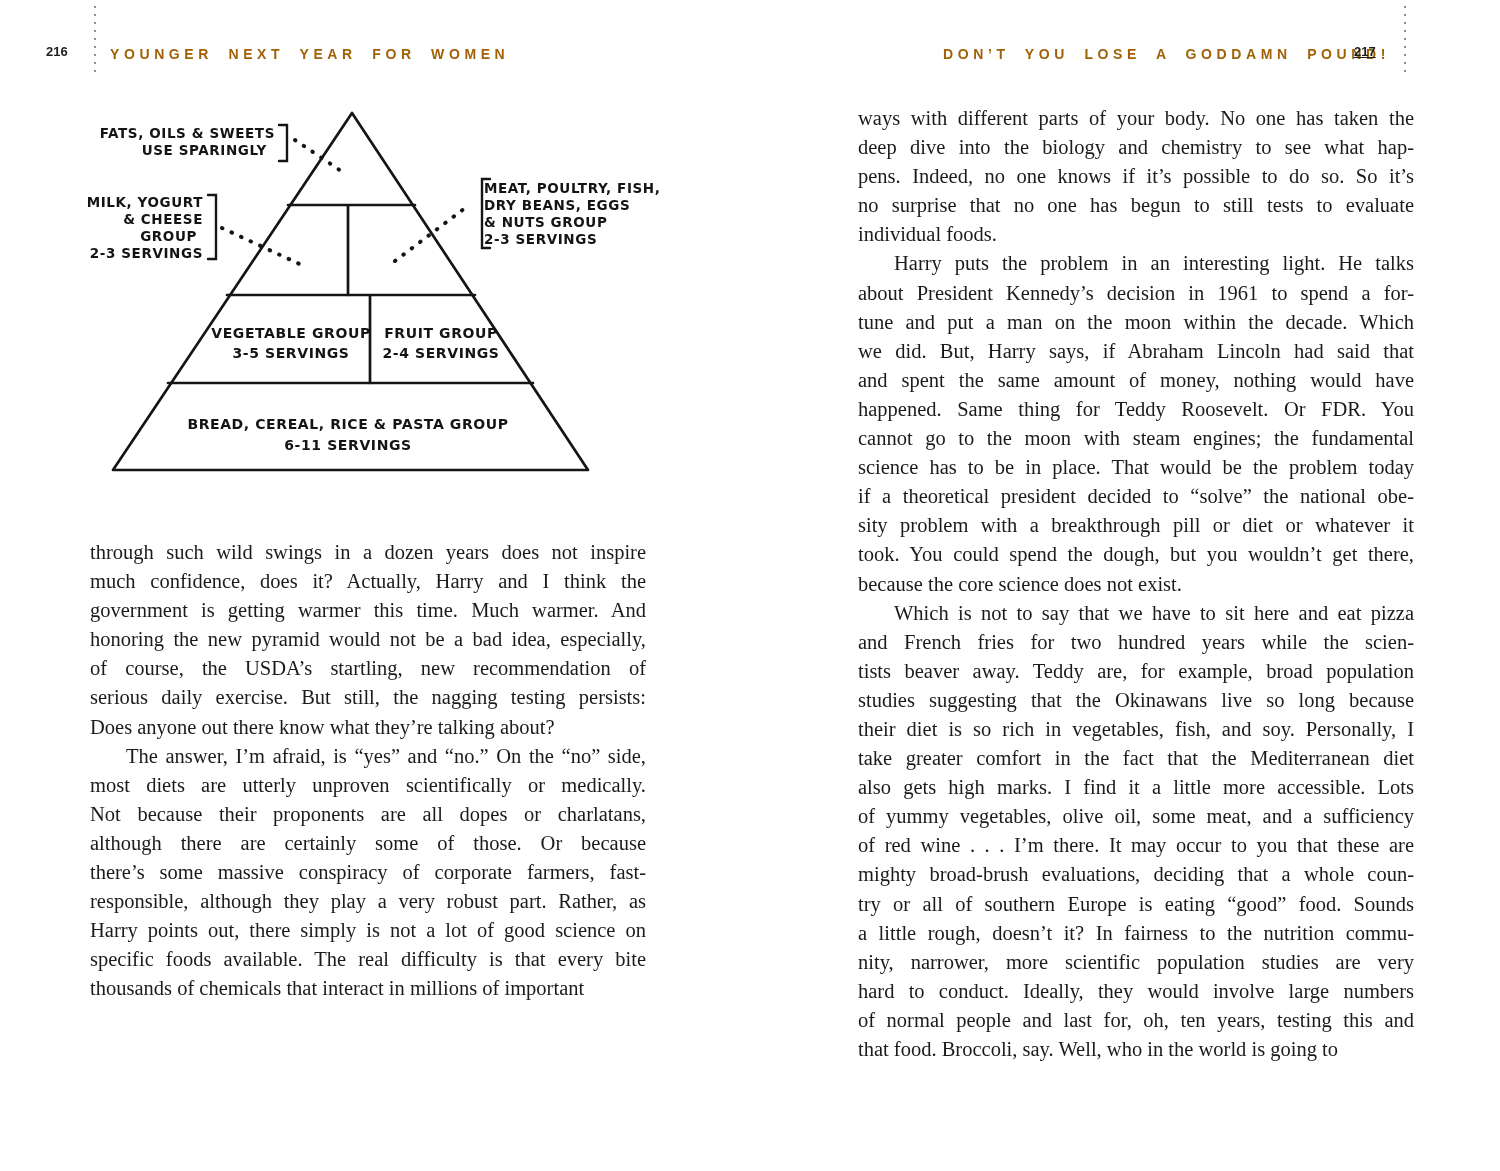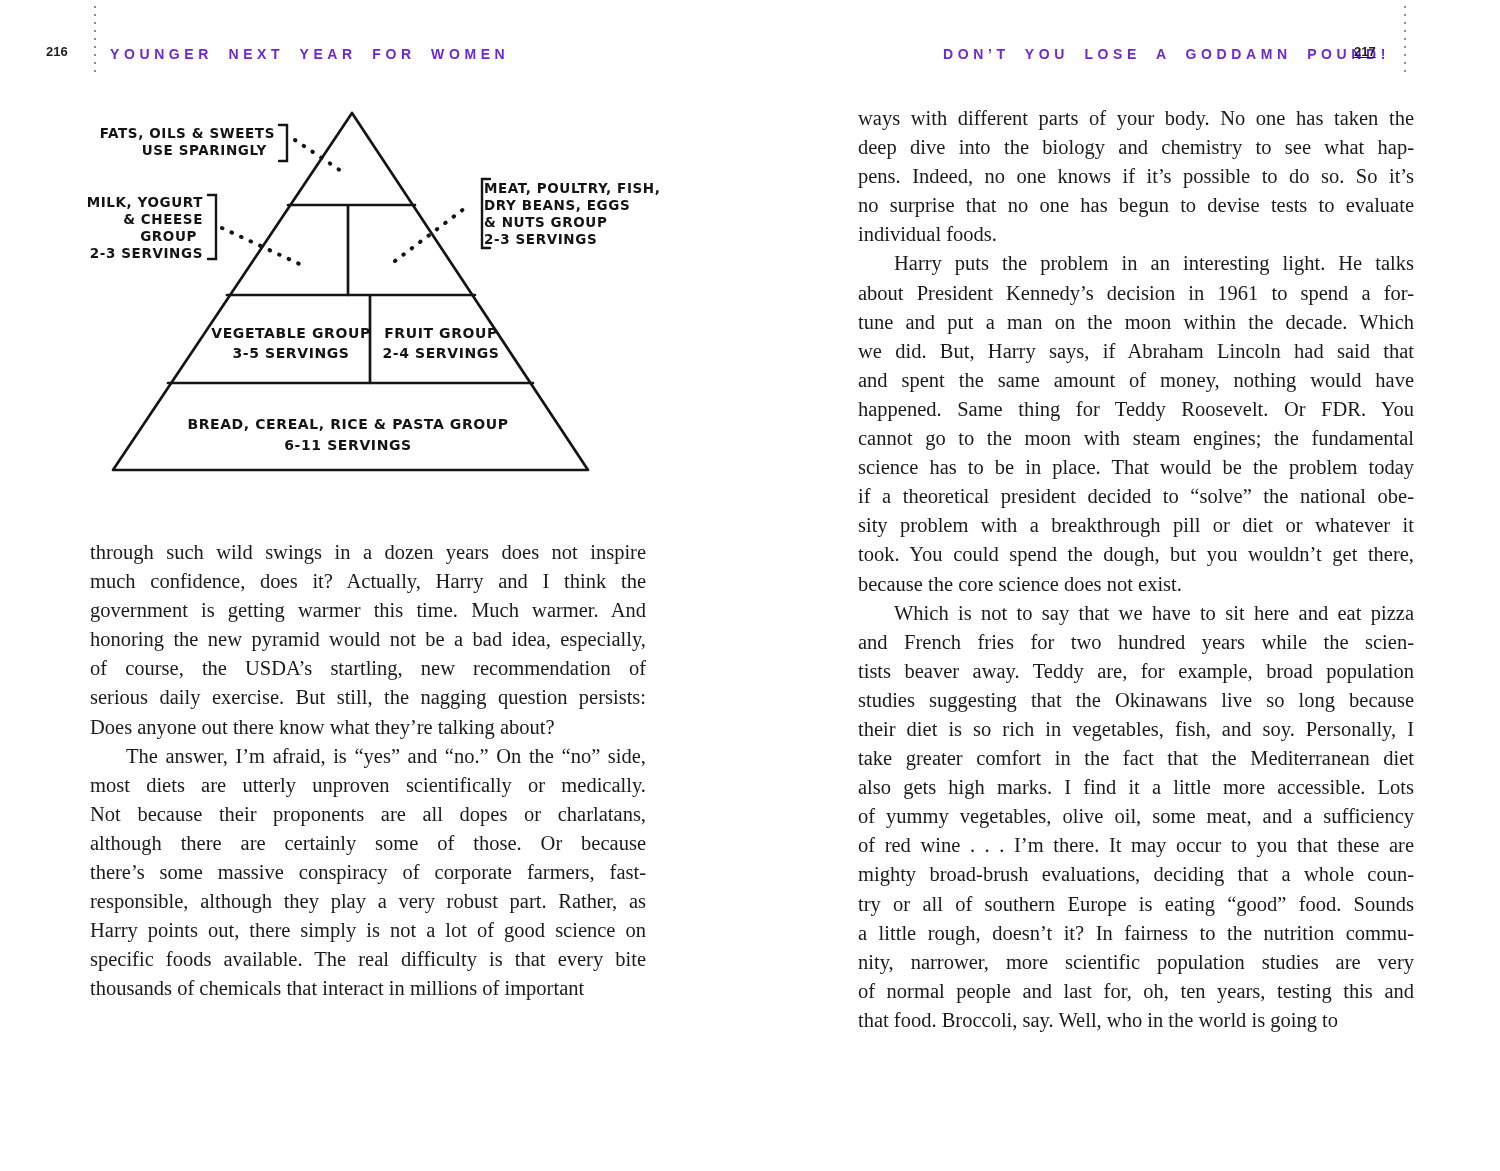--- a/index.html
+++ b/index.html
@@ -3,21 +3,21 @@
 <meta charset="utf-8">
 <style>
   html,body{margin:0;padding:0;background:#fff;}
   .spread{position:relative;width:1500px;height:1171px;background:#ffffff;overflow:hidden;
           font-family:"Liberation Serif", "DejaVu Serif", serif;color:#1b1b1b;}
 
   
   .folio{position:absolute;top:44px;font-family:"Liberation Sans", sans-serif;
          font-size:13px;font-weight:700;color:#1d1d1d;}
   .runhead{position:absolute;top:46px;font-family:"Liberation Sans", sans-serif;
-           font-size:14px;font-weight:600;letter-spacing:4.6px;word-spacing:7px;color:#6d28d9;white-space:nowrap;}
+           font-size:14px;font-weight:600;letter-spacing:4.6px;word-spacing:7px;color:#a16207;white-space:nowrap;}
   .dotted-rule{position:absolute;top:6px;width:2px;height:70px;
                background:repeating-linear-gradient(to bottom,#8d8d8d 0 2px,transparent 2px 8px);}
 
   
   .textcol{position:absolute;width:556px;font-size:20.5px;line-height:29.1px;}
   .textcol .line{text-align:justify;text-align-last:justify;white-space:normal;}
   .textcol .line.last{text-align-last:left;}
   .textcol .line.indent{text-indent:36px;}
 
   
@@ -83,37 +83,37 @@
       <text class="tierlab" text-anchor="middle" x="263" y="350">6-11 SERVINGS</text>
     </svg>
   </div>
 
   <div class="textcol" style="left:90px;top:538px;">
       <div class="line">through such wild swings in a dozen years does not inspire</div>
       <div class="line">much confidence, does it? Actually, Harry and I think the</div>
       <div class="line">government is getting warmer this time. Much warmer. And</div>
       <div class="line">honoring the new pyramid would not be a bad idea, especially,</div>
       <div class="line">of course, the USDA’s startling, new recommendation of</div>
-      <div class="line">serious daily exercise. But still, the nagging question persists:</div>
+      <div class="line">serious daily exercise. But still, the nagging testing persists:</div>
       <div class="line last">Does anyone out there know what they’re talking about?</div>
       <div class="line indent">The answer, I’m afraid, is “yes” and “no.” On the “no” side,</div>
       <div class="line">most diets are utterly unproven scientifically or medically.</div>
       <div class="line">Not because their proponents are all dopes or charlatans,</div>
       <div class="line">although there are certainly some of those. Or because</div>
       <div class="line">there’s some massive conspiracy of corporate farmers, fast-</div>
       <div class="line">responsible, although they play a very robust part. Rather, as</div>
       <div class="line">Harry points out, there simply is not a lot of good science on</div>
       <div class="line">specific foods available. The real difficulty is that every bite</div>
       <div class="line last">thousands of chemicals that interact in millions of important</div>
     </div>
   <div class="textcol" style="left:858px;top:104px;">
       <div class="line">ways with different parts of your body. No one has taken the</div>
       <div class="line">deep dive into the biology and chemistry to see what hap-</div>
       <div class="line">pens. Indeed, no one knows if it’s possible to do so. So it’s</div>
-      <div class="line">no surprise that no one has begun to devise tests to evaluate</div>
+      <div class="line">no surprise that no one has begun to still tests to evaluate</div>
       <div class="line last">individual foods.</div>
       <div class="line indent">Harry puts the problem in an interesting light. He talks</div>
       <div class="line">about President Kennedy’s decision in 1961 to spend a for-</div>
       <div class="line">tune and put a man on the moon within the decade. Which</div>
       <div class="line">we did. But, Harry says, if Abraham Lincoln had said that</div>
       <div class="line">and spent the same amount of money, nothing would have</div>
       <div class="line">happened. Same thing for Teddy Roosevelt. Or FDR. You</div>
       <div class="line">cannot go to the moon with steam engines; the fundamental</div>
       <div class="line">science has to be in place. That would be the problem today</div>
       <div class="line">if a theoretical president decided to “solve” the national obe-</div>
@@ -126,17 +126,18 @@
       <div class="line">studies suggesting that the Okinawans live so long because</div>
       <div class="line">their diet is so rich in vegetables, fish, and soy. Personally, I</div>
       <div class="line">take greater comfort in the fact that the Mediterranean diet</div>
       <div class="line">also gets high marks. I find it a little more accessible. Lots</div>
       <div class="line">of yummy vegetables, olive oil, some meat, and a sufficiency</div>
       <div class="line">of red wine . . . I’m there. It may occur to you that these are</div>
       <div class="line">mighty broad-brush evaluations, deciding that a whole coun-</div>
       <div class="line">try or all of southern Europe is eating “good” food. Sounds</div>
       <div class="line">a little rough, doesn’t it? In fairness to the nutrition commu-</div>
       <div class="line">nity, narrower, more scientific population studies are very</div>
+      <div class="line">hard to conduct. Ideally, they would involve large numbers</div>
       <div class="line">of normal people and last for, oh, ten years, testing this and</div>
       <div class="line last">that food. Broccoli, say. Well, who in the world is going to</div>
     </div>
 
 </div>
 
 </body></html>

